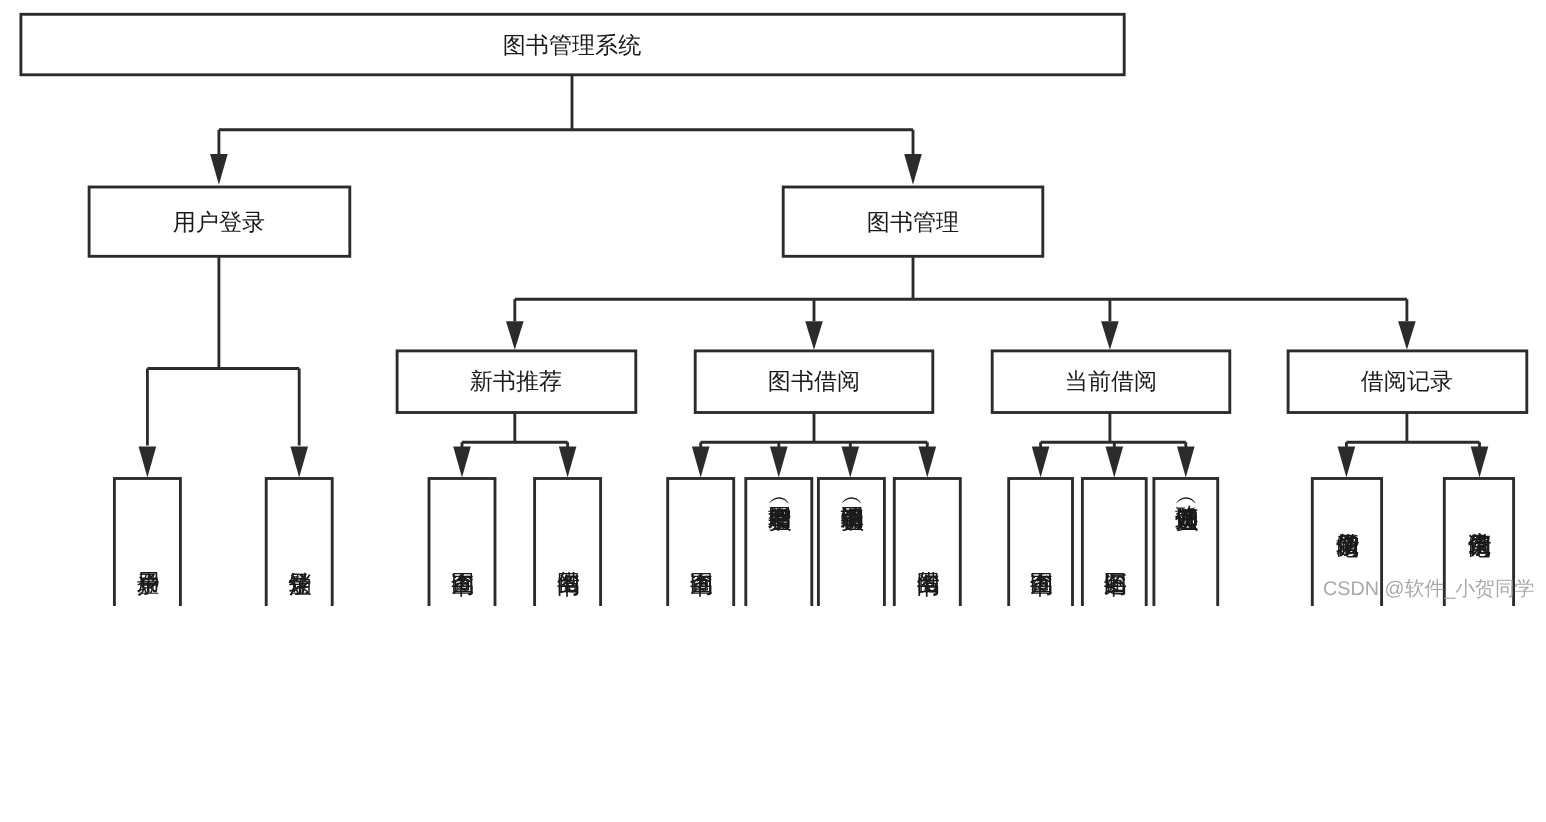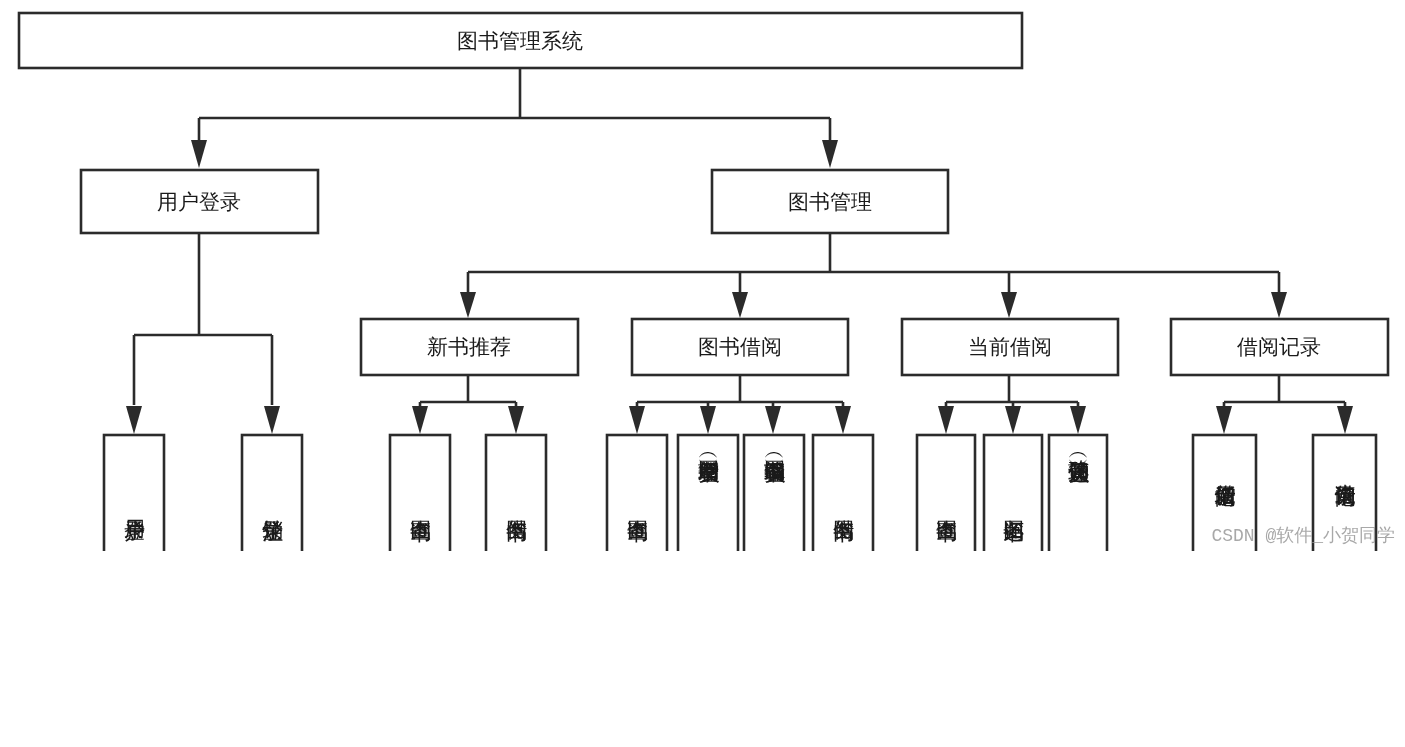--- a/index.html
+++ b/index.html
@@ -60,21 +60,21 @@
     color: #1a1a1a;
     writing-mode: vertical-rl;
     text-orientation: upright;
     letter-spacing: 0.5px;
     white-space: nowrap;
   }
   .watermark {
     position: absolute;
     right: 10px;
     bottom: 4px;
-    font-family: Liberation Mono, monospace;
+    font-family: Liberation Sans, sans-serif;
     font-size: 18px;
     color: #9a9a9a;
     opacity: 0.85;
     white-space: nowrap;
     pointer-events: none;
   }
 </style>
 </head>
 <body>
 

